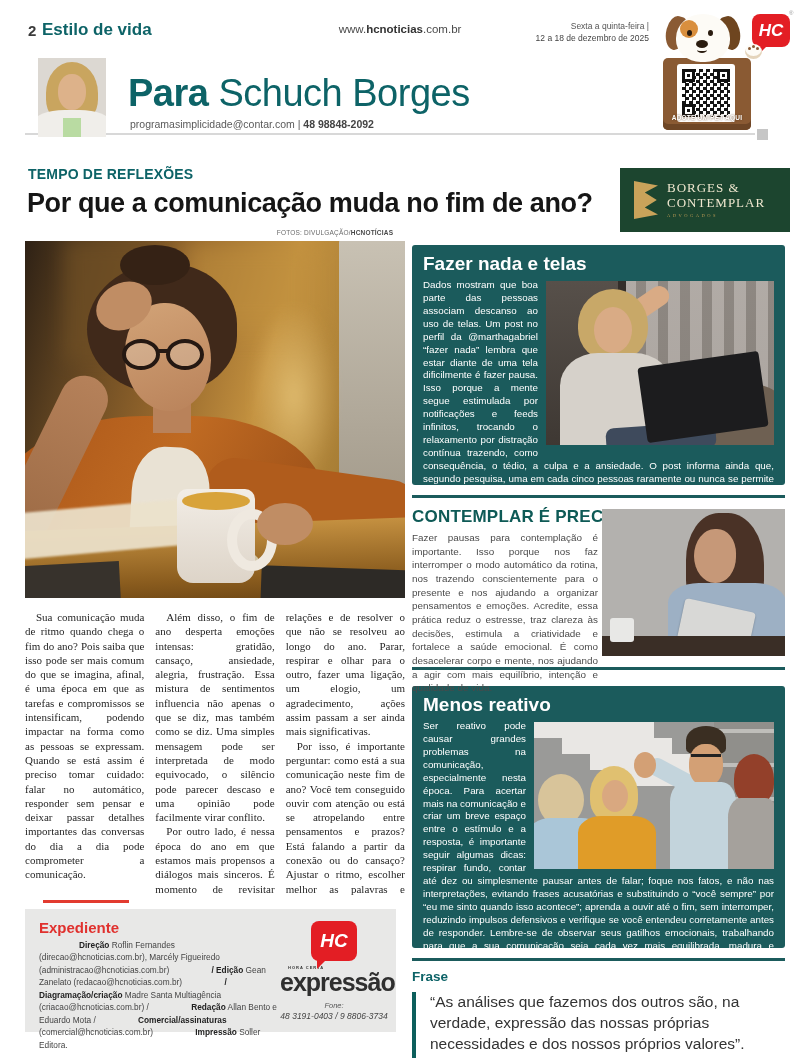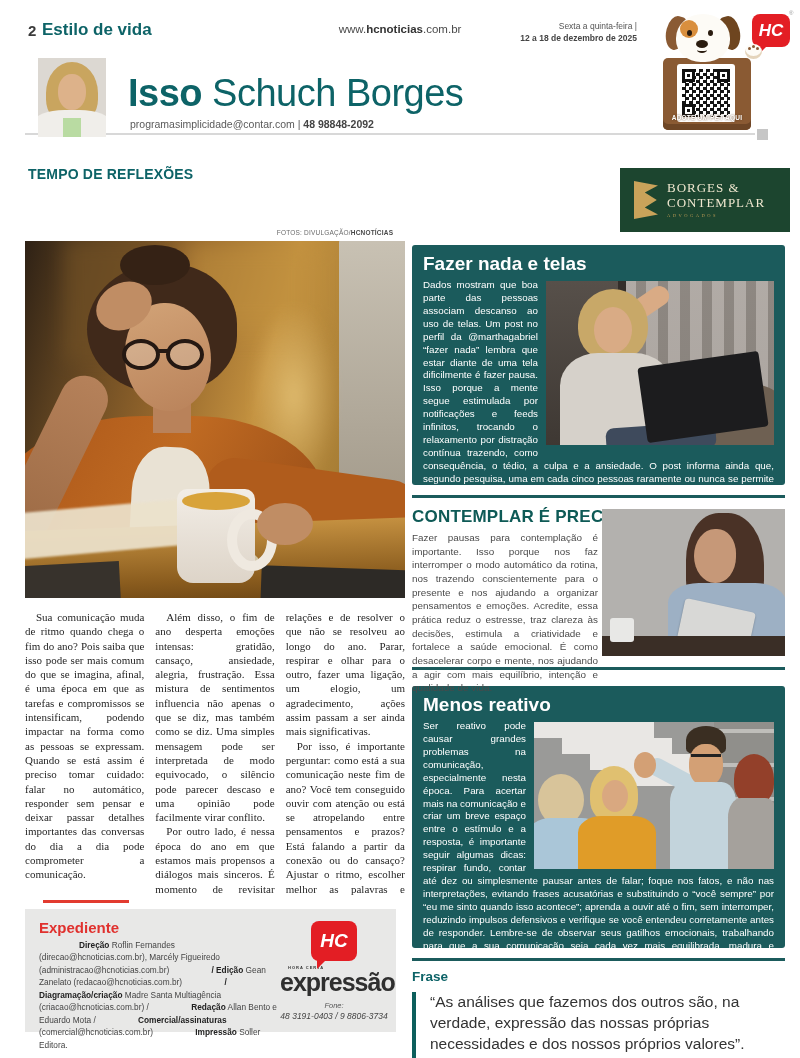--- a/index.html
+++ b/index.html
@@ -4,22 +4,22 @@
 <style>
   * { margin:0; padding:0; box-sizing:border-box; }
   html,body { width:800px; background:#fff; font-family:"Liberation Sans",sans-serif; }
   #page { position:relative; width:800px; height:1058px; background:#fff; overflow:hidden; }
 
   
   .page-num { position:absolute; left:28px; top:22px; font-size:15px; font-weight:bold; color:#3a3a3a; }
   .section-title { position:absolute; left:42px; top:20px; font-size:17px; font-weight:bold; color:#0d6367; }
   .site-url { position:absolute; left:280px; top:23px; width:240px; text-align:center; font-size:11.5px; color:#4a4a4a; }
   .site-url b { color:#333; }
-  .date-block { position:absolute; left:492px; top:20px; width:145px; text-align:right; font-size:8.5px; color:#555; line-height:1.45; }
-  .date-block .d2 { font-weight:bold; color:#444; }
+  .date-block { position:absolute; left:504px; top:20px; width:145px; text-align:right; font-size:8.5px; color:#555; line-height:1.45; }
+  .date-block .d2 { font-weight:normal; color:#444; }
   .header-rule { position:absolute; left:25px; top:133px; width:730px; height:2px; background:#d8d8d8; }
   .header-rule-handle { position:absolute; left:757px; top:129px; width:11px; height:11px; background:#c6c6c6; }
 
   
   .author-photo { position:absolute; left:38px; top:58px; width:68px; height:79px; background:#dcd8d2; overflow:hidden; }
   .ap-hair { position:absolute; left:8px; top:4px; width:52px; height:62px; background:#c9a55f; border-radius:50% 50% 40% 40%; }
   .ap-face { position:absolute; left:20px; top:16px; width:28px; height:36px; background:#ddb28a; border-radius:48%; }
   .ap-jacket { position:absolute; left:-4px; top:52px; width:76px; height:30px; background:#f0eeea; border-radius:40% 40% 0 0; }
   .ap-top { position:absolute; left:25px; top:60px; width:18px; height:19px; background:#b9dba2; }
   .author-name { position:absolute; left:128px; top:72px; width:420px; font-size:38px; color:#0d6367; letter-spacing:-0.5px; }
@@ -220,24 +220,25 @@
       </div>
     <div class="adopt-label">ADOTE UM PET AQUI</div>
   </div>
 
   <div class="author-photo">
     <span class="ap-hair"></span>
     <span class="ap-face"></span>
     <span class="ap-jacket"></span>
     <span class="ap-top"></span>
   </div>
-  <div class="author-name"><span class="fn">Isso</span><span class="ln"> Schuch Borges</span></div>
+  <div class="author-name"><span class="fn">Para</span><span class="ln"> Schuch Borges</span></div>
   <div class="author-contact"><span>programasimplicidade@contar.com | </span><b>48 98848-2092</b></div>
 
   <div class="kicker">TEMPO DE REFLEXÕES</div>
+  <h1 class="headline">Por que a comunicação muda no fim de ano?</h1>
   <div class="photo-credit"><span>FOTOS: DIVULGAÇÃO/</span><b>HCNOTÍCIAS</b></div>
 
   <div class="ad-box">
     <div class="ad-icon"></div>
     <div class="ad-text">
       <div>BORGES &amp;</div>
       <div>CONTEMPLAR</div>
       <div class="ad-sub">ADVOGADOS</div>
     </div>
   </div>

